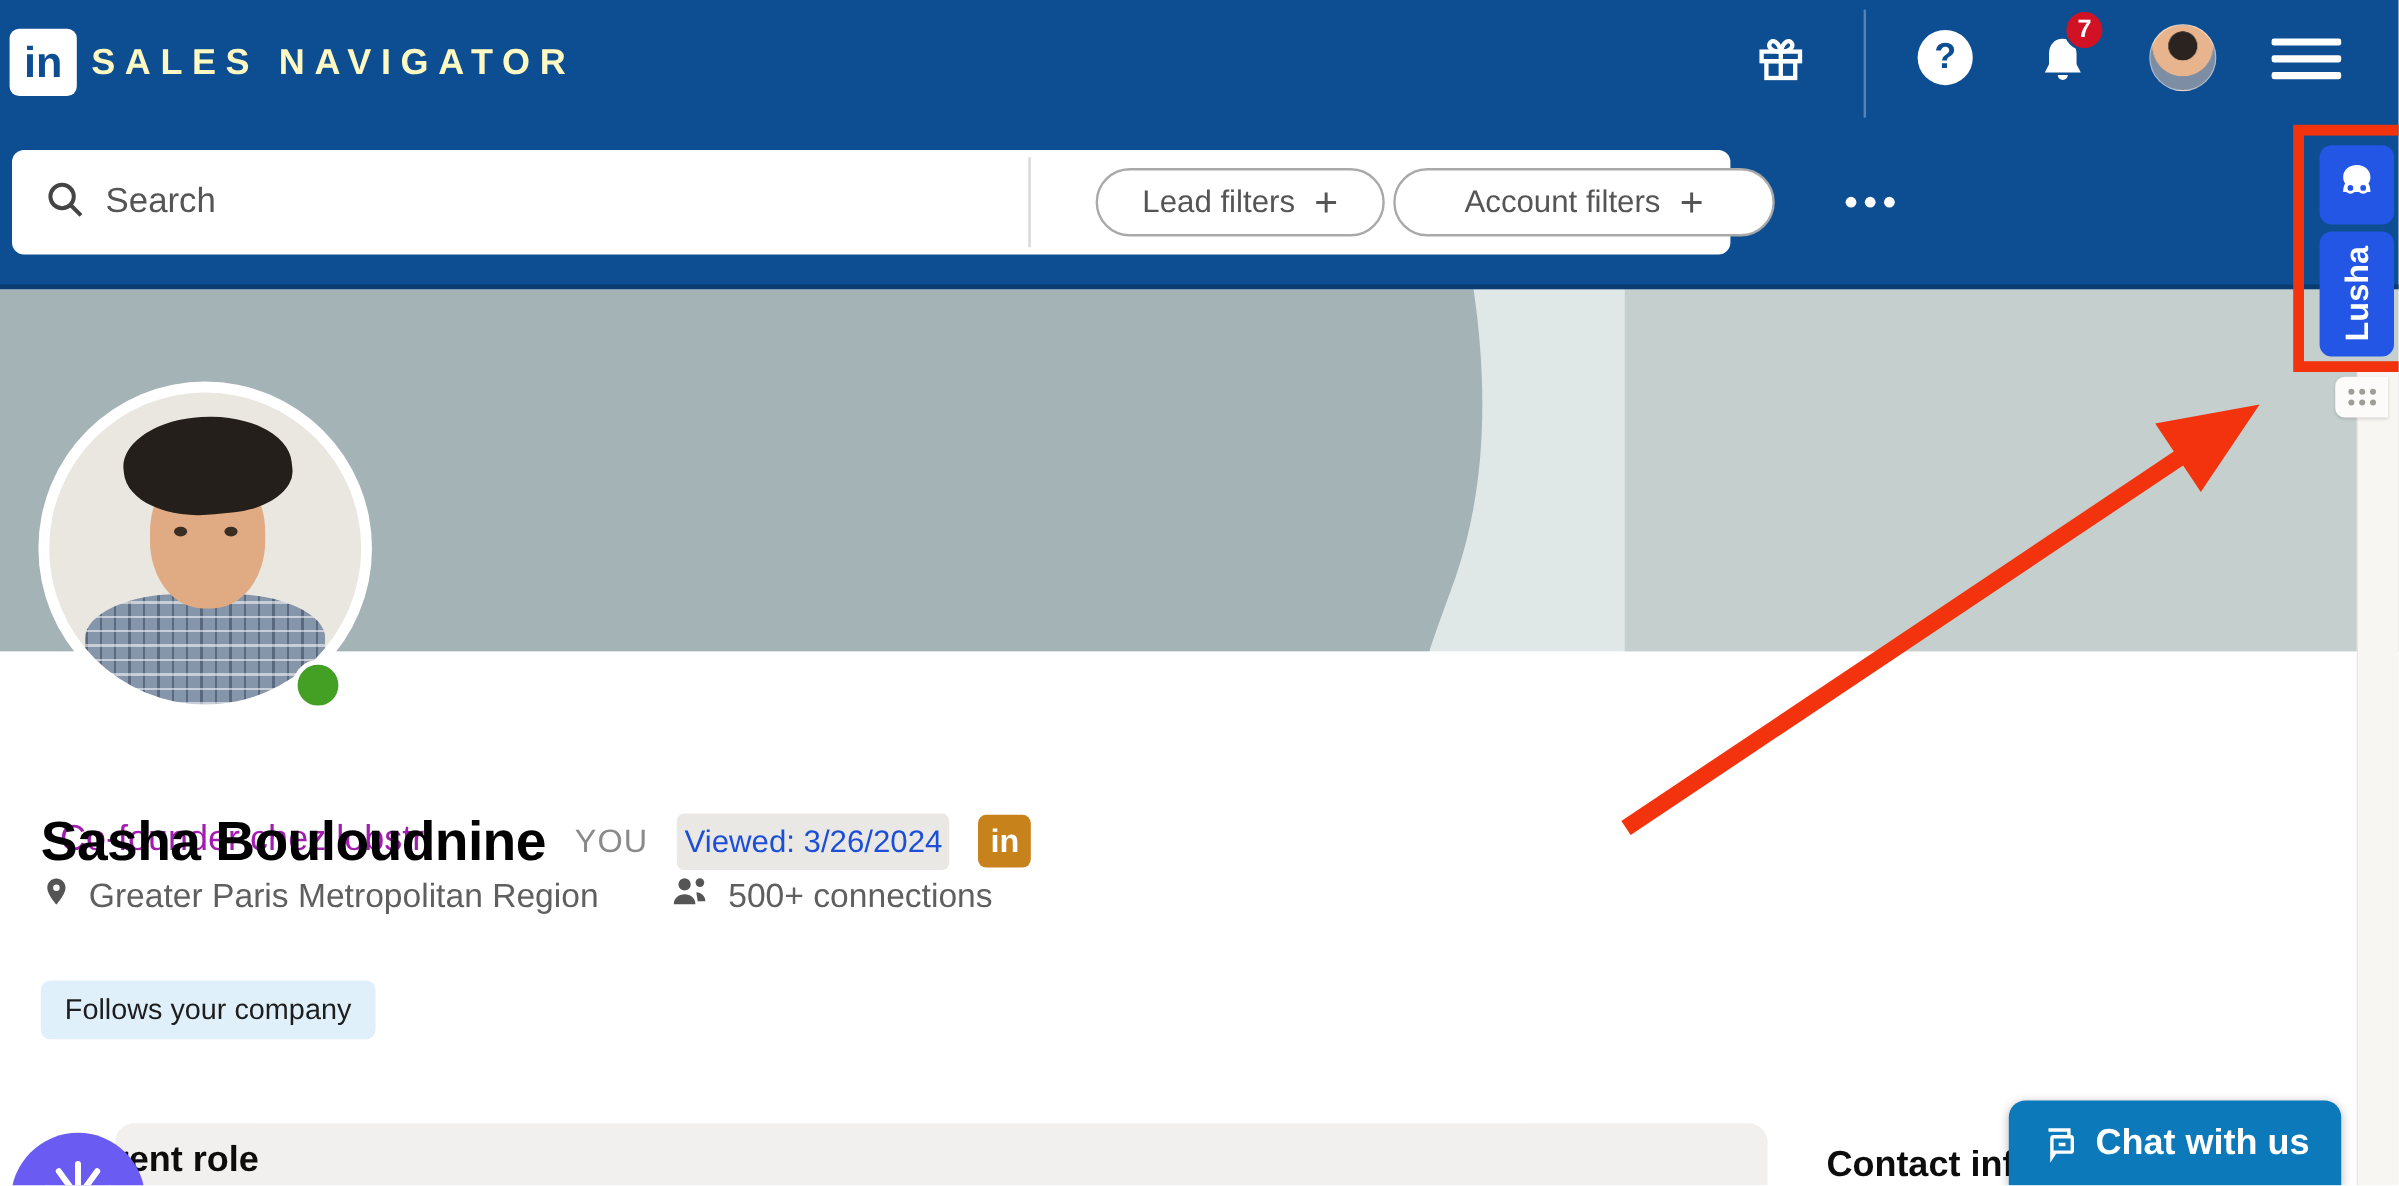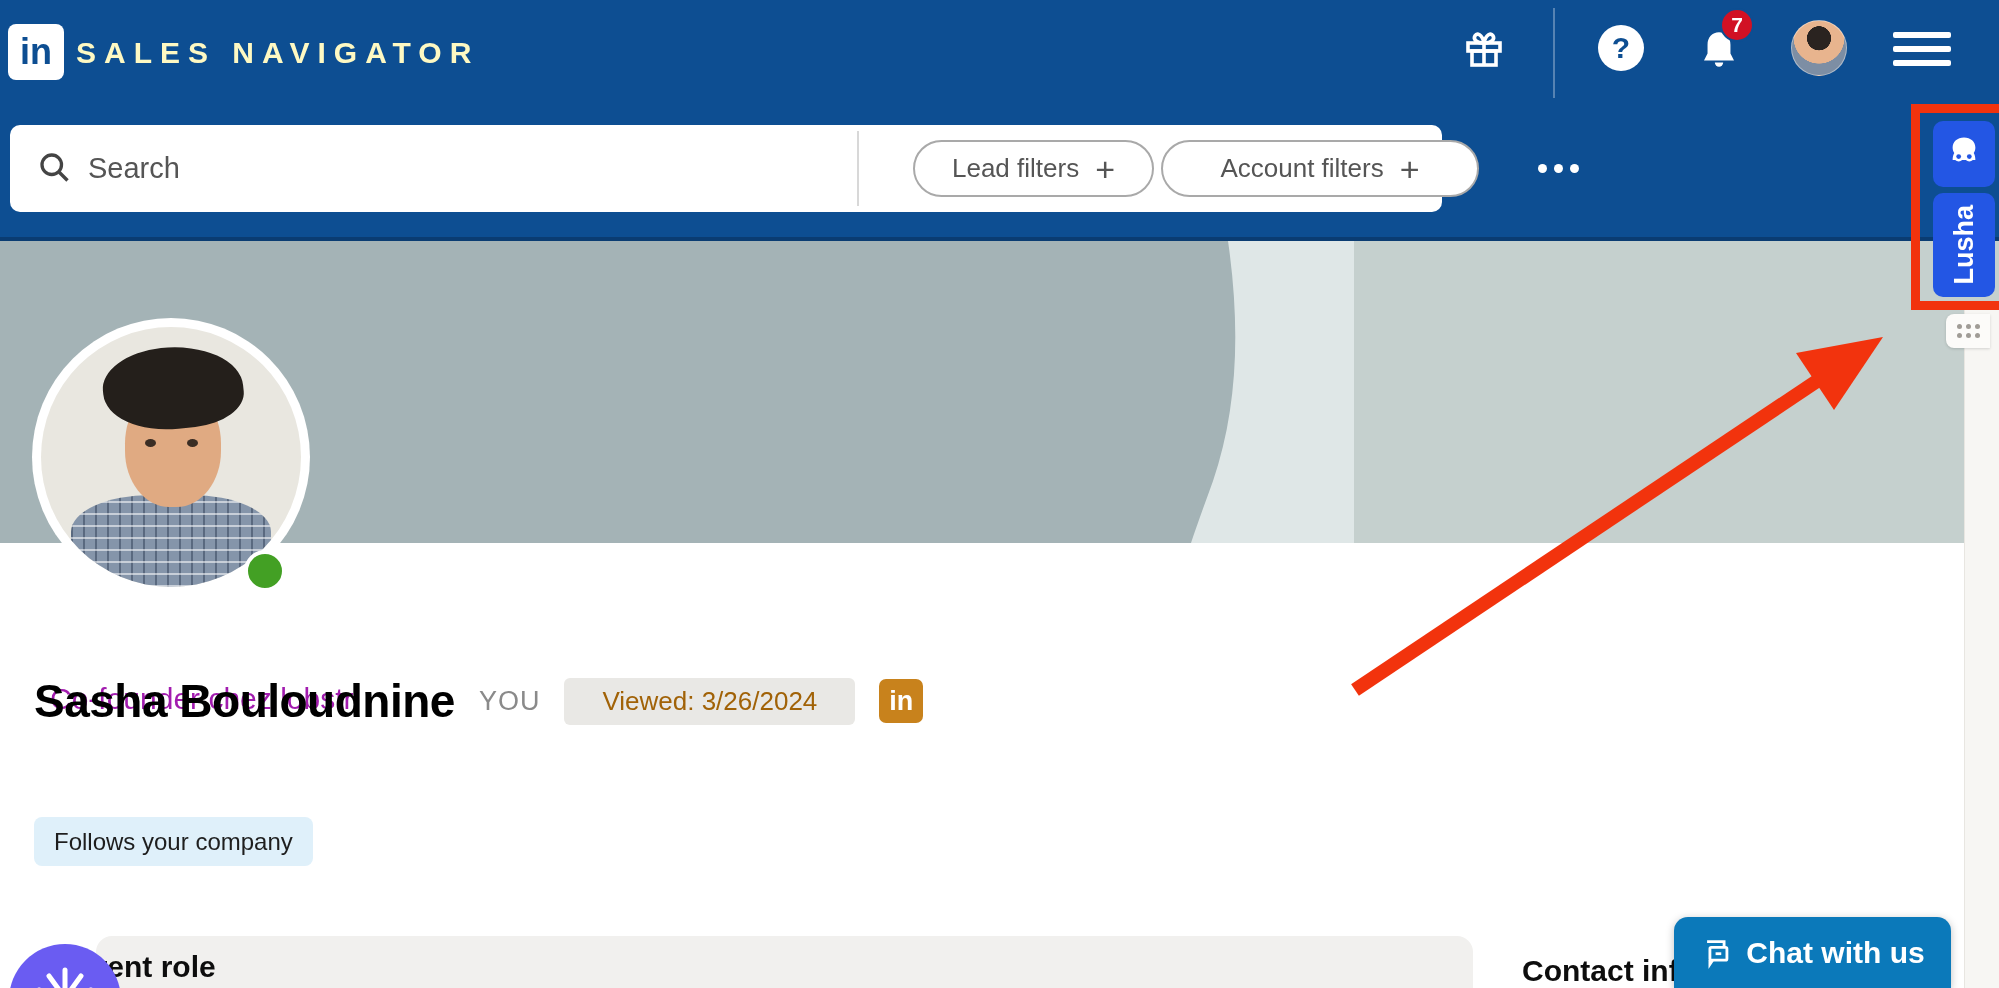--- a/index.html
+++ b/index.html
@@ -75,21 +75,21 @@
   .photo .eye { position:absolute; top:112px; width:11px; height:8px; background:#3a2d24; border-radius:50%; }
   .photo .shirt { position:absolute; left:30px; top:168px; width:200px; height:92px; background:#8595aa;
                   border-radius:40% 40% 0 0;
                   background-image:repeating-linear-gradient(0deg,rgba(255,255,255,.55) 0 2px,transparent 2px 12px),
                                    repeating-linear-gradient(90deg,rgba(61,76,99,.6) 0 2px,transparent 2px 12px); }
   .status-dot { position:absolute; left:244px; top:550px; width:42px; height:42px; border-radius:50%;
                 background:var(--status-green); border:4px solid #fff; z-index:6; }
   .name-row { position:absolute; left:34px; top:674px; display:flex; align-items:center; gap:24px; z-index:4; }
   .p-name { font-size:46px; font-weight:bold; color:#000000; letter-spacing:-.5px; }
   .you-tag { font-size:27px; color:#8a8a8a; letter-spacing:1px; }
-  .viewed-badge { background:var(--viewed-bg); color:#a16207; font-size:26px; padding:8px 38px; border-radius:6px; }
+  .viewed-badge { background:var(--viewed-bg); color:#1d4ed8; font-size:26px; padding:8px 6px; border-radius:6px; }
   .in-orange { width:44px; height:44px; border-radius:7px; background:var(--linkedin-orange); color:#fff;
                font-weight:bold; font-size:27px; display:flex; align-items:center; justify-content:center; cursor:pointer; }
   .headline { position:absolute; left:50px; top:682px; font-size:30px; color:#a21caf; }
   .meta-row { position:absolute; left:34px; top:726px; display:flex; align-items:center; gap:14px;
               font-size:28px; color:#5f5f5f; }
   .meta-gap { width:30px; }
   .badge-row { position:absolute; left:34px; top:817px; display:flex; gap:24px; align-items:center; }
   .blue-pill { background:var(--pill-blue); border-radius:8px; height:49px; display:flex; align-items:center;
                padding:0 20px; font-size:24px; color:#1e1e1e; }
   .mutual-pill { font-size:26px; padding:0 24px 0 10px; }
@@ -223,20 +223,38 @@
 
   <div class="name-row">
     <span class="p-name">Sasha Bouloudnine</span>
     <span class="you-tag">YOU</span>
     <span class="viewed-badge">Viewed: 3/26/2024</span>
     <span class="in-orange">in</span>
   </div>
 
   <div class="headline">Co-founder chez lobstr</div>
 
+  <div class="meta-row">
+    <span>
+      <svg width="26" height="34" viewBox="0 0 24 24" fill="#555">
+        <path d="M12 2C8.1 2 5 5.1 5 9c0 5.2 7 13 7 13s7-7.8 7-13c0-3.9-3.1-7-7-7zm0 9.5A2.5 2.5 0 1 1 12 6.5a2.5 2.5 0 0 1 0 5z"></path>
+      </svg>
+    </span>
+    <span>Greater Paris Metropolitan Region</span>
+    <span class="meta-gap"></span>
+    <span>
+      <svg width="36" height="30" viewBox="0 0 24 20" fill="#555">
+        <circle cx="9" cy="6" r="3.4"></circle>
+          <path d="M3 17c0-3.3 2.7-5.5 6-5.5s6 2.2 6 5.5H3z"></path>
+        <circle cx="17.5" cy="5" r="2.4"></circle>
+          <path d="M15.5 10.4c2.9.2 5 2.2 5 4.9h-4.2"></path>
+      </svg>
+    </span>
+    <span>500+ connections</span>
+  </div>
 
   <div class="badge-row">
     <div class="blue-pill">
       <span>Follows your company</span>
     </div>
   </div>
 
   <div class="role-box"></div>
   <div class="role-title">Current role</div>
   <div class="contact-title">Contact info</div>

